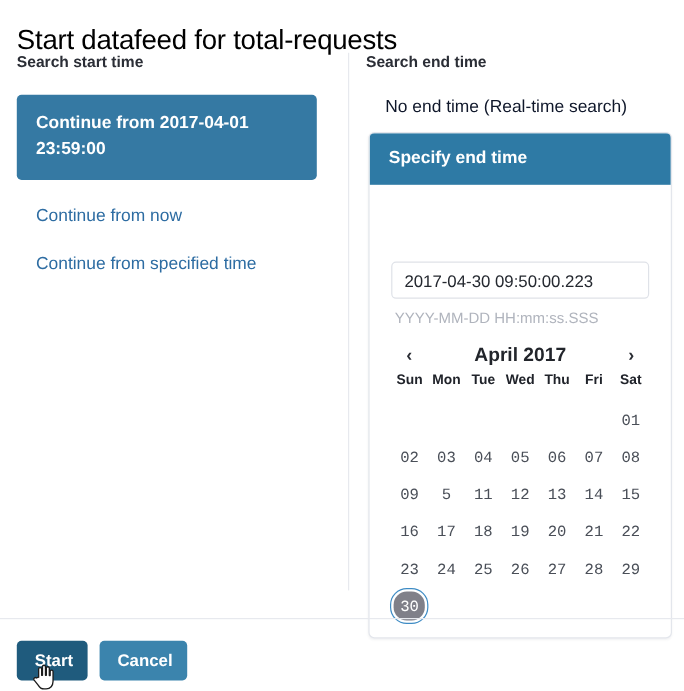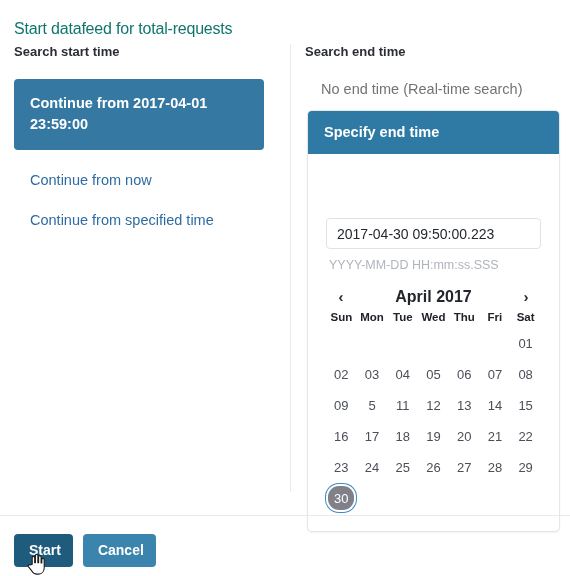--- a/index.html
+++ b/index.html
@@ -17,23 +17,23 @@
     position: relative;
     width: 570px;
     height: 576px;
   }
 
   
   .page-title {
     position: absolute;
     left: 14px;
     top: 2px;
-    font-size: 16px;
+    font-size: 23px;
     font-weight: 400;
-    color: #0f766e;
+    color: #000000;
     letter-spacing: -0.2px;
     line-height: 32px;
     white-space: nowrap;
   }
 
   
   .col-left {
     position: absolute;
     left: 14px;
     top: 44px;
@@ -90,21 +90,21 @@
     text-decoration: none;
     line-height: 20px;
     cursor: pointer;
   }
 
   
   .noend-link {
     display: block;
     margin: 0 0 0 16px;
     font-size: 14.5px;
-    color: #737373;
+    color: #0f172a;
     text-decoration: none;
     line-height: 20px;
     cursor: pointer;
   }
 
   .panel {
     position: absolute;
     left: 2px;
     top: 66px;
     width: 253px;
@@ -195,25 +195,26 @@
     text-align: center;
     font-size: 11.5px;
     font-weight: bold;
     color: #20232a;
     line-height: 16px;
     padding-bottom: 6px;
   }
   .cal-day {
     height: 31px;
     display: flex;
-    align-items: flex-start;
+    align-items: flex-end;
     justify-content: center;
     font-size: 13px;
     color: #4a4f58;
     cursor: pointer;
+    font-family: Liberation Mono, monospace;
   }
   .cal-day.empty { cursor: default; }
 
   .cal-day .daybox {
     display: flex;
     align-items: center;
     justify-content: center;
     width: 26px;
     height: 24px;
     border-radius: 4px;

